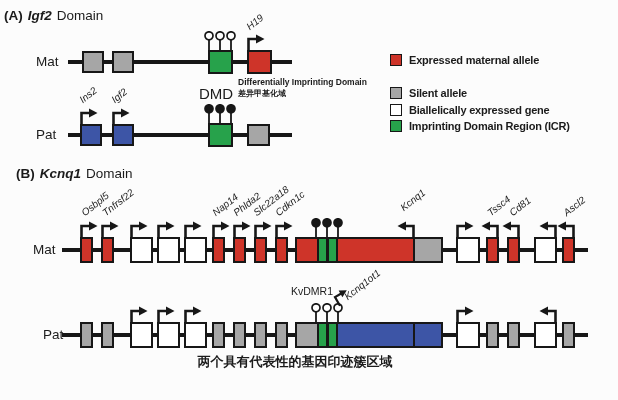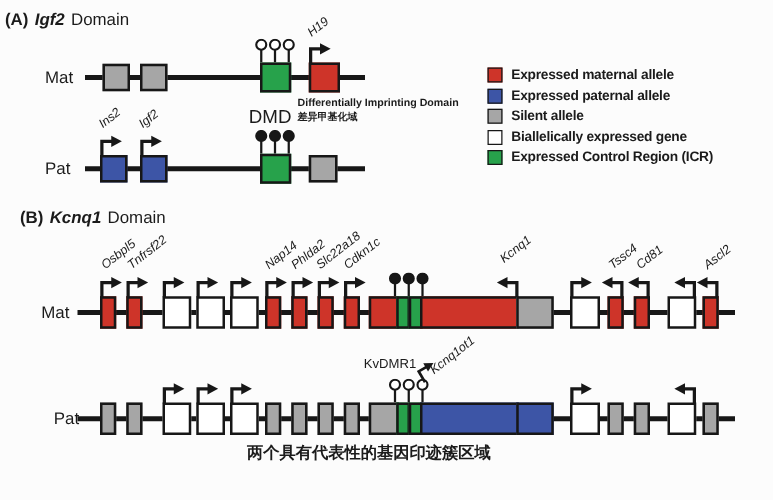--- a/index.html
+++ b/index.html
@@ -235,30 +235,26 @@
       <div class="gene-label" style="left: 405px; top: 202px; transform: rotate(-38deg); font-style: italic;">Kcnq1</div>
       <div class="gene-label" style="left: 492px; top: 207px; transform: rotate(-38deg); font-style: italic;">Tssc4</div>
       <div class="gene-label" style="left: 514px; top: 207px; transform: rotate(-38deg); font-style: italic;">Cd81</div>
       <div class="gene-label" style="left: 568px; top: 207px; transform: rotate(-38deg); font-style: italic;">Ascl2</div>
       <div class="gene-label" style="left: 291px; top: 285px; font-size: 10.5px;">KvDMR1</div>
       <div class="gene-label" style="left: 349px; top: 291px; transform: rotate(-38deg); font-style: italic;">Kcnq1ot1</div>
       <div class="legend-row" style="left: 390px; top: 54px;">
         <div class="legend-swatch" style="background: rgb(206, 52, 41);"></div>
         <div class="legend-label">Expressed maternal allele</div>
       </div>
-      <div class="legend-row" style="left: 390px; top: 70.5px;">
-        <div class="legend-swatch" style="background: rgb(61, 85, 166);"></div>
-        <div class="legend-label">Expressed paternal allele</div>
-      </div>
       <div class="legend-row" style="left: 390px; top: 87px;">
         <div class="legend-swatch" style="background: rgb(166, 166, 166);"></div>
         <div class="legend-label">Silent allele</div>
       </div>
       <div class="legend-row" style="left: 390px; top: 103.5px;">
         <div class="legend-swatch" style="background: rgb(255, 255, 255);"></div>
         <div class="legend-label">Biallelically expressed gene</div>
       </div>
       <div class="legend-row" style="left: 390px; top: 120px;">
         <div class="legend-swatch" style="background: rgb(39, 162, 75);"></div>
-        <div class="legend-label">Expressed Control Region (ICR)</div>
+        <div class="legend-label">Imprinting Domain Region (ICR)</div>
       </div>
     </div>
 </div>
 
 </body></html>

